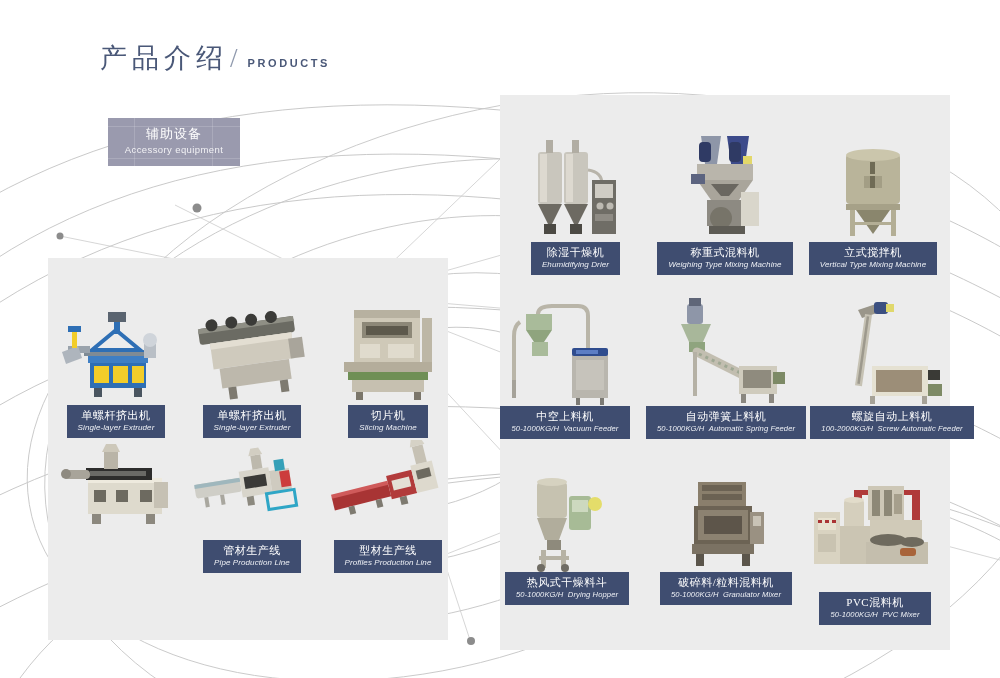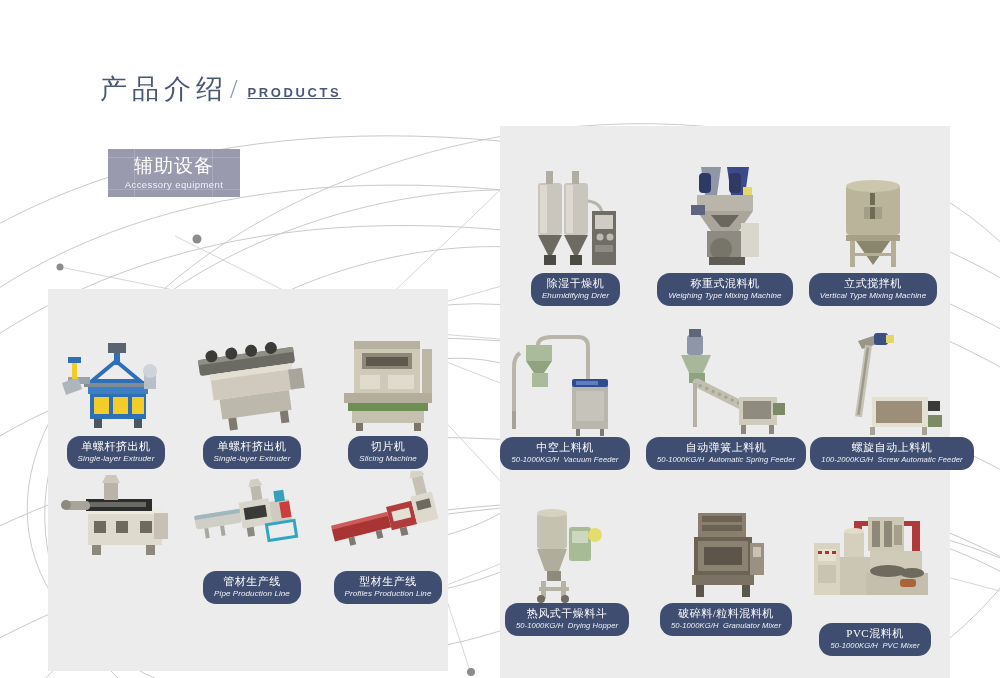--- a/index.html
+++ b/index.html
@@ -2,50 +2,50 @@
 <html><head>
 <meta charset="utf-8">
 <style>
   html,body{margin:0;padding:0;}
   body{
     width:1000px;height:678px;
     background:#ffffff;
     font-family:"Liberation Sans","DejaVu Sans",sans-serif;
     overflow:hidden;position:relative;
   }
-  .page{position:absolute;inset:0;margin-top:31px;}
+  .page{position:absolute;inset:0;}
 
   
   .arcs{position:absolute;left:0;top:0;width:1000px;height:678px;z-index:1;pointer-events:none;}
 
   
   .panel{position:absolute;z-index:2;}
   #left-panel{left:48px;top:258px;width:400px;height:382px;background:#ececec;}
   #right-panel{left:500px;top:95px;width:450px;height:555px;background:#ececec;}
 
   
   #header{position:absolute;left:100px;top:45px;z-index:6;display:flex;align-items:flex-end;}
   #title-cn{font-family:"Liberation Serif","DejaVu Serif",serif;font-size:27px;color:#4a5878;
             letter-spacing:5px;line-height:1;}
   #title-slash{font-family:"Liberation Serif",serif;font-size:27px;color:#8f99ad;margin:0 10px 0 2px;line-height:1;}
-  #title-en{font-size:13px;color:#4a5878;letter-spacing:2.6px;font-weight:bold;padding-bottom:3px;text-decoration:underline;}
+  #title-en{font-size:11px;color:#4a5878;letter-spacing:2.6px;font-weight:bold;padding-bottom:3px;}
 
   
   #accessory-box{position:absolute;left:108px;top:118px;width:132px;height:48px;
      background:#9a9aae;z-index:6;display:flex;flex-direction:column;
      align-items:center;justify-content:center;box-shadow:0 0 0 0 transparent;}
-  #accessory-box .acc-cn{font-family:Liberation Sans, sans-serif;font-size:19px;color:#ffffff;letter-spacing:1px;line-height:1.3;}
+  #accessory-box .acc-cn{font-family:Liberation Sans, sans-serif;font-size:13px;color:#ffffff;letter-spacing:1px;line-height:1.3;}
   #accessory-box .acc-en{font-size:9.5px;color:#f2f2f5;letter-spacing:.4px;line-height:1.5;}
   .acc-grid{position:absolute;inset:0;}
   .acc-grid i{position:absolute;background:rgba(255,255,255,.16);}
 
   
   .cell{position:absolute;z-index:4;display:flex;flex-direction:column;align-items:center;}
   .shot{position:relative;display:flex;align-items:flex-end;justify-content:center;}
-  .tag{background:#3f4d70;border-radius:13px;color:#fff;text-align:center;
+  .tag{background:#3f4d70;border-radius:0;color:#fff;text-align:center;
        padding:4px 11px 5px;box-sizing:border-box;white-space:nowrap;}
   .tag .t-cn{font-family:"Liberation Serif","DejaVu Serif",serif;font-size:11px;line-height:13px;letter-spacing:.5px;display:block;}
   .tag .t-en{font-size:8px;line-height:11px;letter-spacing:.1px;display:block;color:#eef0f5;font-style:italic;}
   .tag.wide .t-en{font-size:7.6px;}
 </style>
 </head>
 <body>
 
 <div class="page">
 

